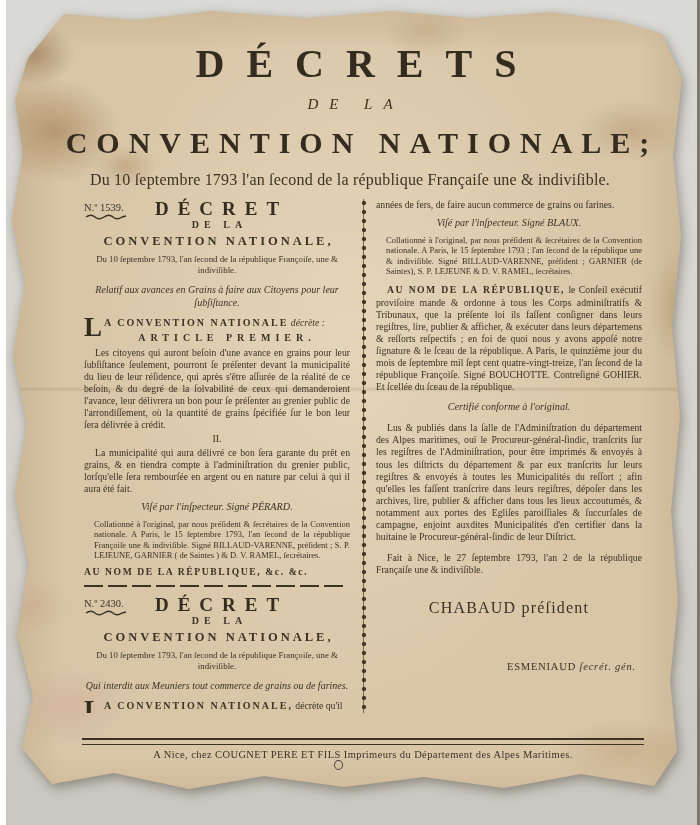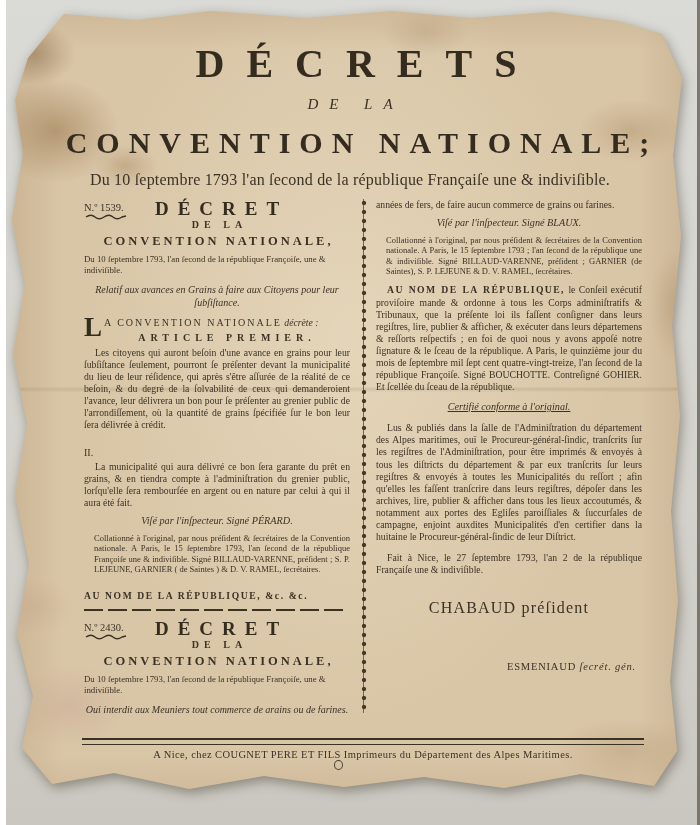--- a/index.html
+++ b/index.html
@@ -53,36 +53,36 @@
     background-size:8px 9px,1.4px 100%;
     background-repeat:repeat-y,no-repeat;
     background-position:center top,center;
   }
   .num-row{position:relative;height:20px;}
   .decree-number{position:absolute;left:0;top:4px;font-size:10.5px;}
   .squiggle{position:absolute;left:0;top:16px;}
   .decree-title{text-align:center;font-size:19px;letter-spacing:9px;padding-left:9px;font-weight:bold;color:#352c20;}
   .head-dela{text-align:center;font-size:10px;letter-spacing:5px;padding-left:5px;margin-top:2px;font-weight:bold;}
   .head-conv{text-align:center;font-size:12.5px;letter-spacing:3px;padding-left:3px;margin-top:3px;font-weight:bold;}
-  .head-date{text-align:left;font-size:8.8px;margin-top:4px;line-height:1.25;}
+  .head-date{text-align:center;font-size:8.8px;margin-top:4px;line-height:1.25;}
   .subject{text-align:center;font-style:italic;font-size:10px;margin-top:7px;line-height:1.3;}
   .opening{margin-top:8px;}
   .dropcap{float:left;font-size:27px;line-height:20px;padding-right:2px;font-weight:bold;color:#352c20;}
-  .smallcaps{letter-spacing:2px;font-size:10px;font-weight:normal;}
+  .smallcaps{letter-spacing:2px;font-size:10px;font-weight:bold;}
   .opening-rest{font-style:italic;}
   .article-head{text-align:center;letter-spacing:5px;padding-left:5px;font-size:10px;margin-top:3px;font-weight:bold;}
   p.body{margin:2px 0 0 0;text-align:justify;text-indent:11px;}
-  .roman{ text-align:left;margin-top:16px;font-size:10px;}
+  .roman{ text-align:center;margin-top:2px;font-size:10px;}
   .vise{font-style:italic;text-align:center;margin-top:6px;font-size:10.2px;}
   .collation{font-size:8.5px;line-height:1.23;margin:5px 0 0 10px;text-align:justify;}
-  .au-nom-short{margin-top:15px;letter-spacing:1.6px;font-size:9.6px;font-weight:bold;}
+  .au-nom-short{margin-top:5px;letter-spacing:1.6px;font-size:9.6px;font-weight:bold;}
   .dash-rule{margin:7px 2px 6px 0;height:2px;
     background:repeating-linear-gradient(90deg,#3b3226 0 19px, rgba(0,0,0,0) 19px 24px);}
   .lead-caps{letter-spacing:1.4px;font-weight:bold;}
-  .certifie{font-style:italic;text-align:center;margin-top:8px;font-size:10.2px;text-decoration:underline;}
+  .certifie{font-style:italic;text-align:center;margin-top:8px;font-size:10.2px;}
   .fait{text-align:justify;text-indent:11px;}
   .president{text-align:center;margin-top:22px;letter-spacing:1.2px;font-size:16px;}
   .secretaire{text-align:right;margin-top:42px;padding-right:6px;font-size:10.5px;letter-spacing:0.8px;}
   .secretaire .ital{font-style:italic;}
   .footer{position:absolute;left:76px;right:50px;top:732px;}
   .double-rule{height:4px;border-top:2px solid #3b3226;border-bottom:1px solid #3b3226;}
   .imprint{text-align:center;font-size:10.5px;margin-top:4px;letter-spacing:0.4px;}
   .hole-mark{position:absolute;left:328px;top:754px;width:7px;height:8px;border:1.6px solid #4a4036;border-radius:50%;}
 </style>
 </head>

